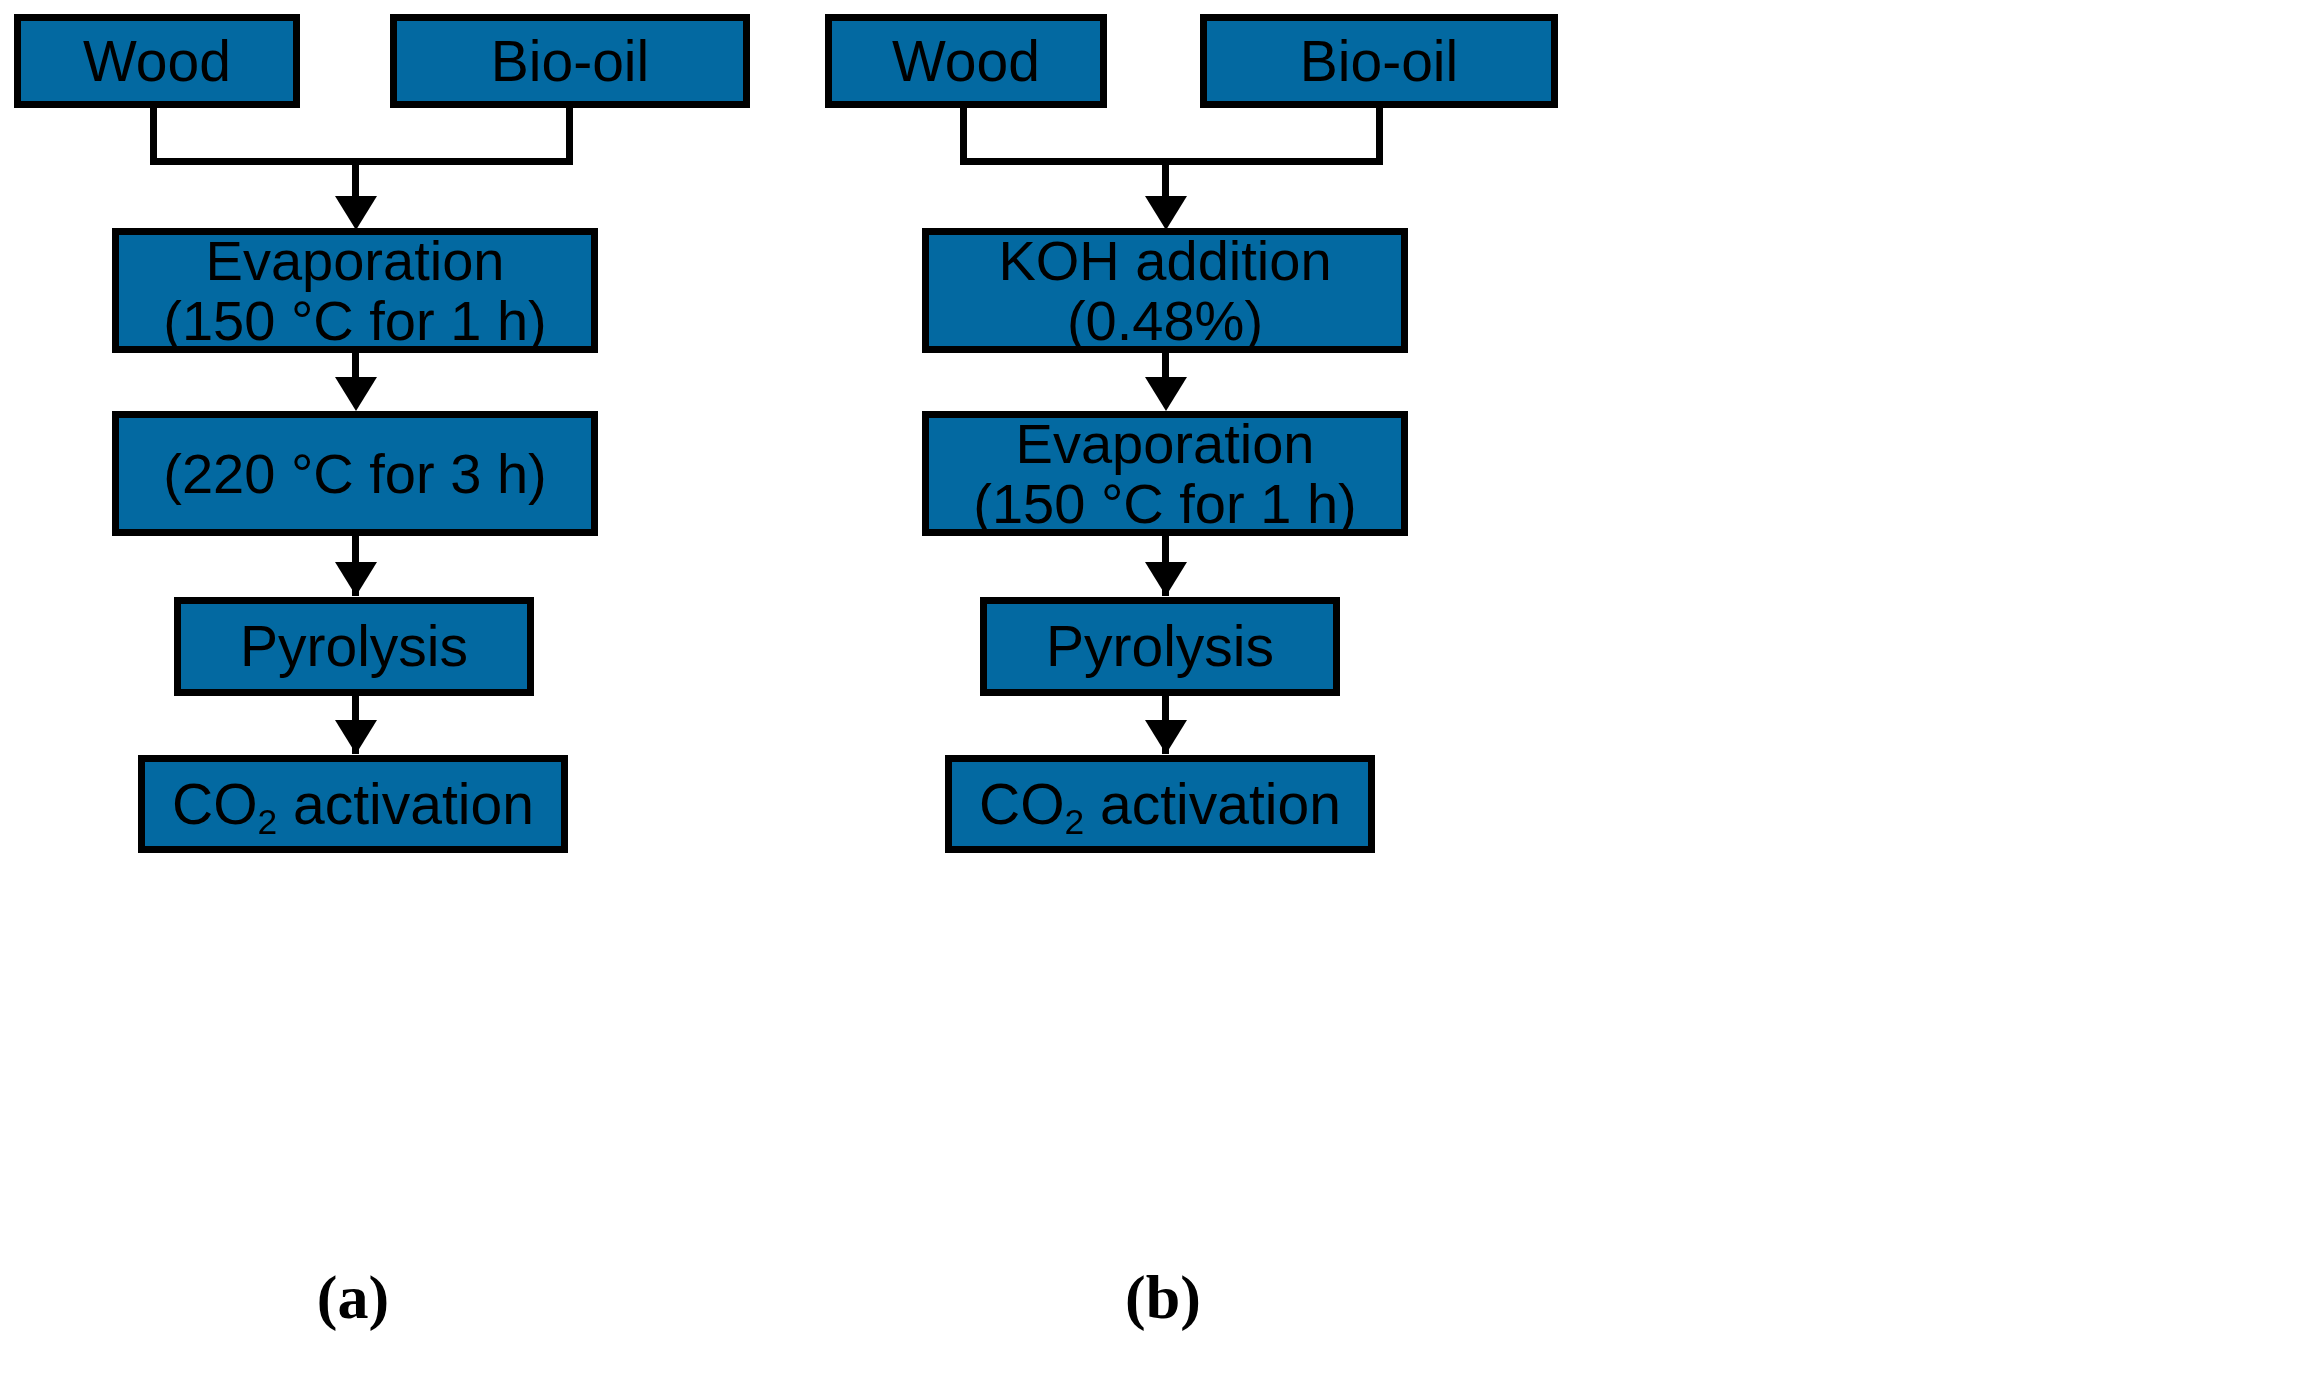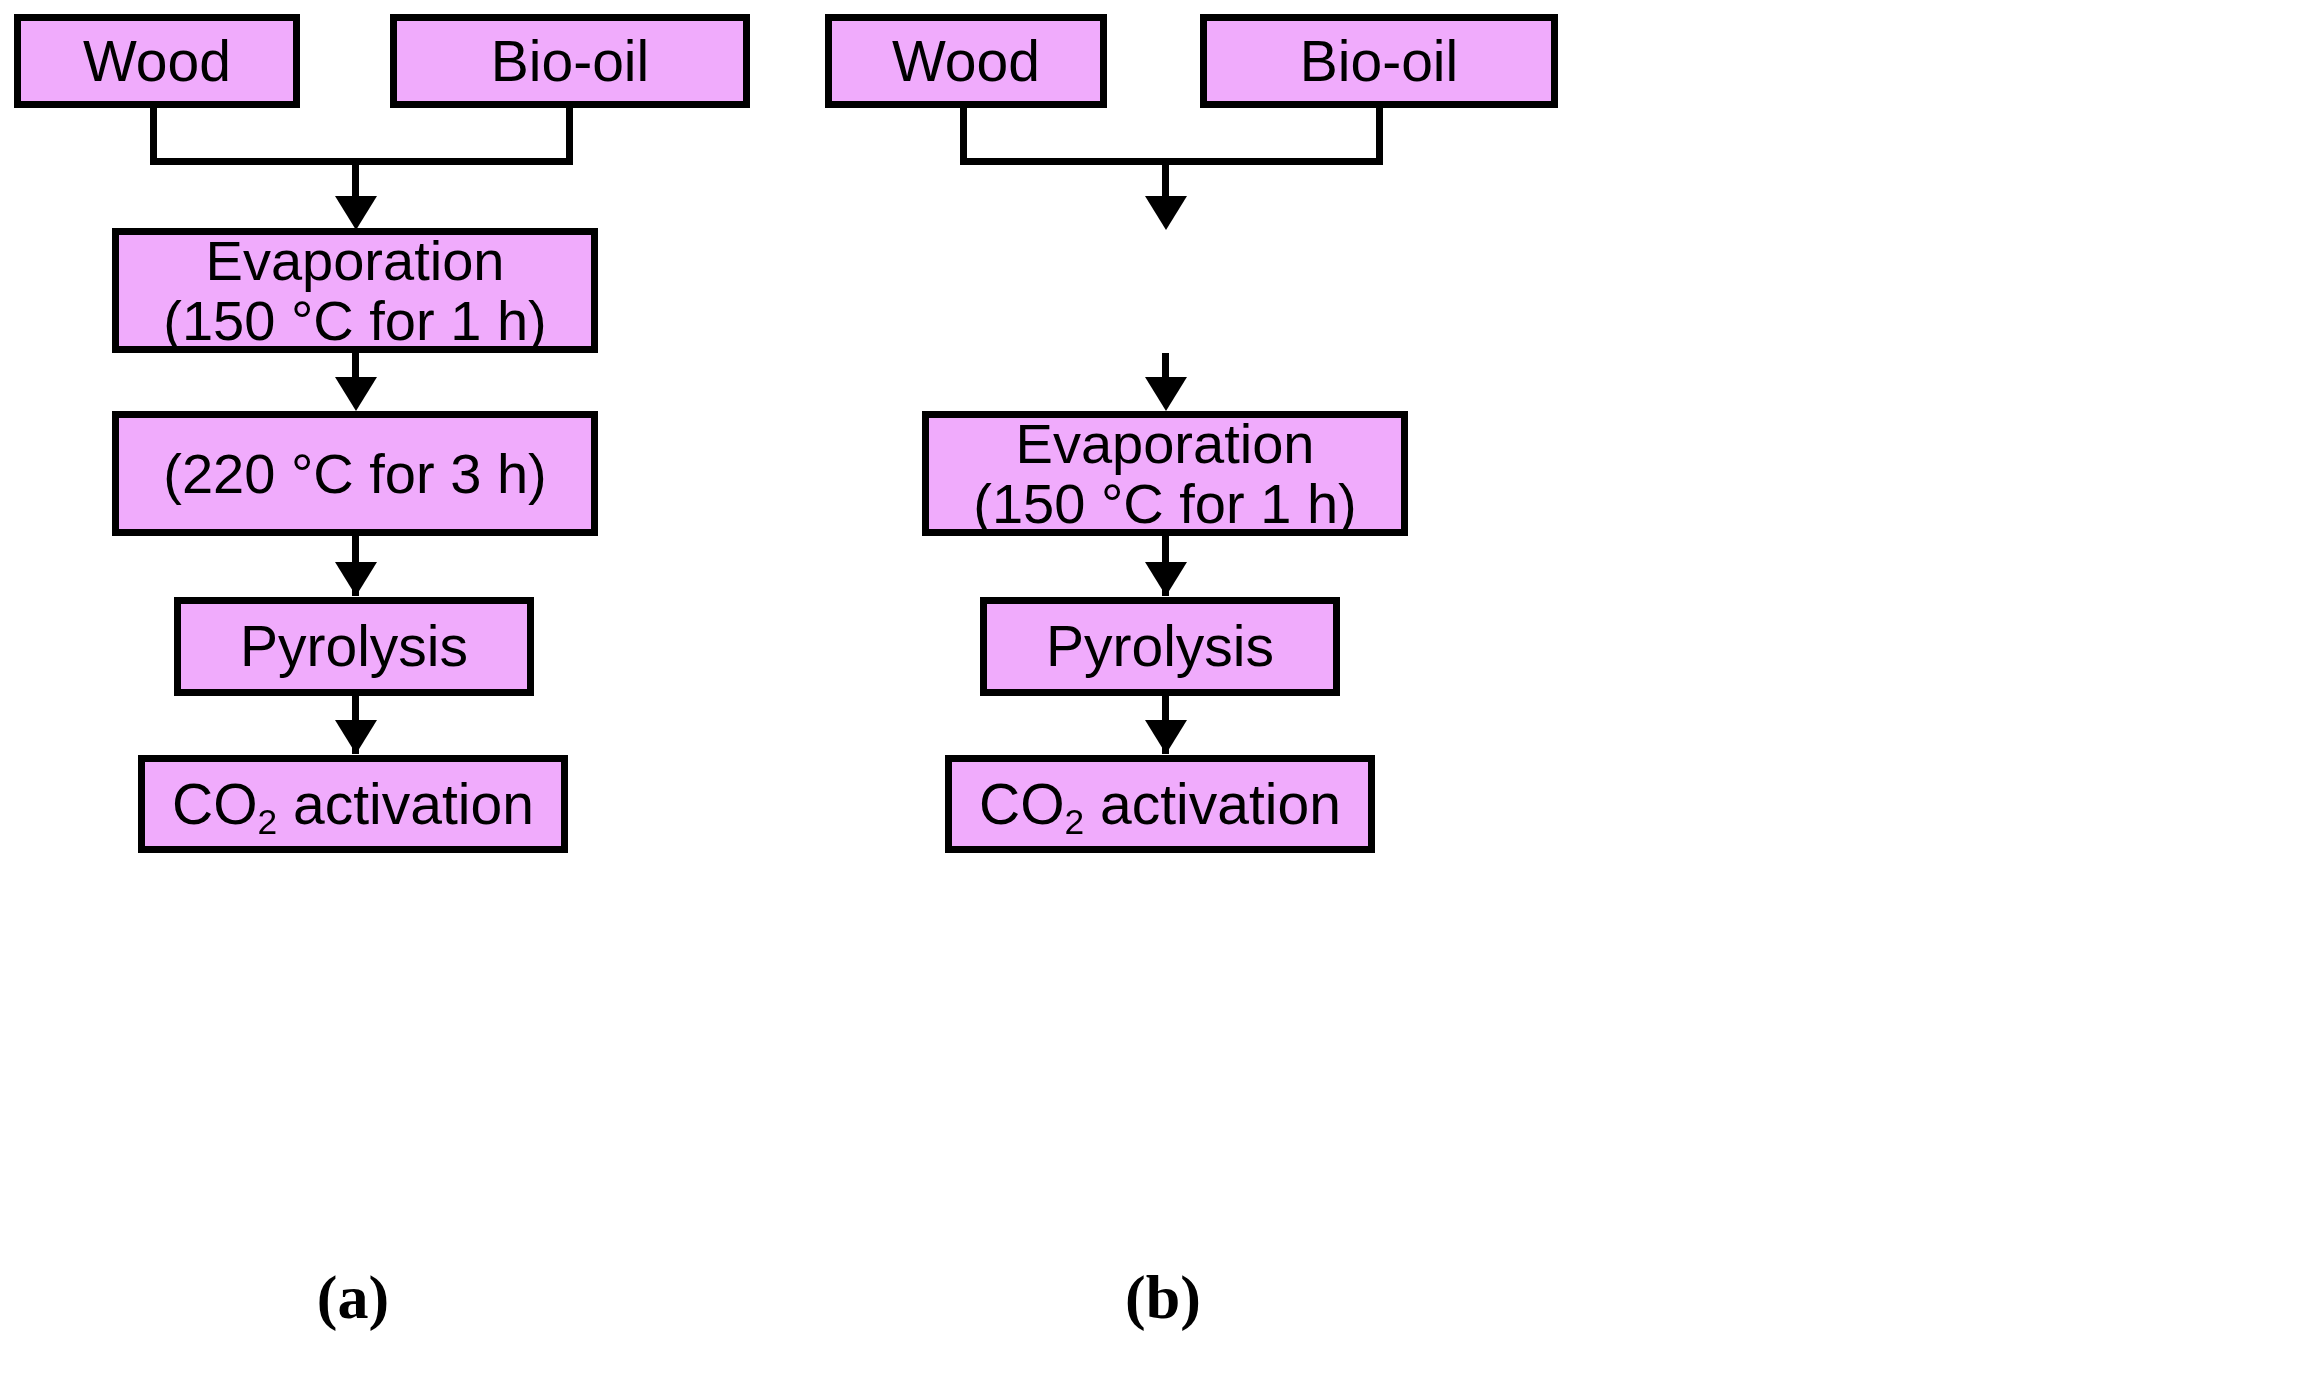--- a/index.html
+++ b/index.html
@@ -28,21 +28,21 @@
     height: 1390px;
   }
   #panel-a { left: 0px;    width: 1155px; }
   #panel-b { left: 1155px; width: 1156px; }
 
   
   .node {
     position: absolute;
     box-sizing: border-box;
     border: 7px solid #000000;
-    background: #f0abfc;
+    background: #0369a1;
     display: flex;
     flex-direction: column;
     align-items: center;
     justify-content: center;
     line-height: 1.06;
     font-size: 56px;
     font-family: "Liberation Sans", sans-serif;
     color: #000;
     text-align: center;
     white-space: nowrap;
@@ -148,20 +148,24 @@
     <div class="node one-line" style="left:45px; top:14px; width:358px; height:94px;">
       <span class="line1">Bio-oil</span>
     </div>
 
     <div class="vline" style="left:-195px; top:108px; height:56px;"></div>
     <div class="vline" style="left:221px; top:108px; height:56px;"></div>
     <div class="hline" style="left:-195px; top:158px; width:423px;"></div>
     <div class="vline" style="left:7px; top:158px; height:52px;"></div>
     <div class="arrowhead" style="left:-10px; top:196px;"></div>
 
+    <div class="node" style="left:-233px; top:228px; width:486px; height:125px;">
+      <span class="line1">KOH addition</span>
+      <span class="line2">(0.48%)</span>
+    </div>
 
     <div class="vline" style="left:7px; top:353px; height:42px;"></div>
     <div class="arrowhead" style="left:-10px; top:377px;"></div>
 
     <div class="node" style="left:-233px; top:411px; width:486px; height:125px;">
       <span class="line1">Evaporation</span>
       <span class="line2">(150 °C for 1 h)</span>
     </div>
 
     <div class="vline" style="left:7px; top:536px; height:60px;"></div>

